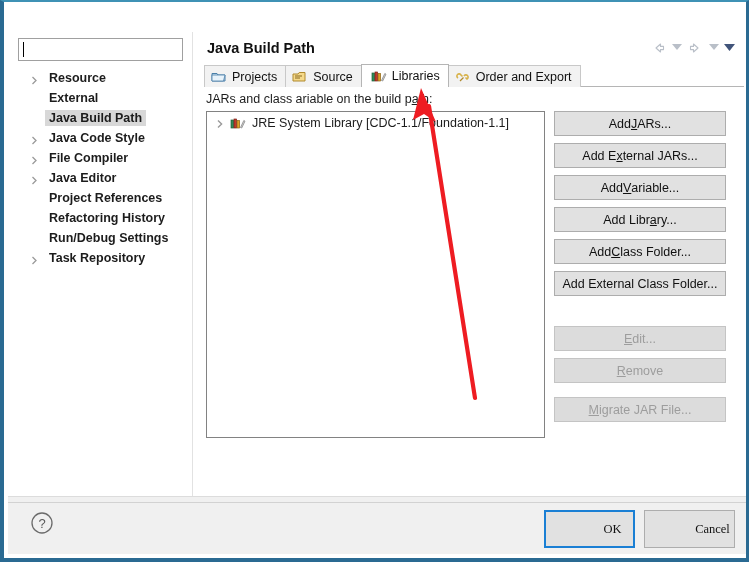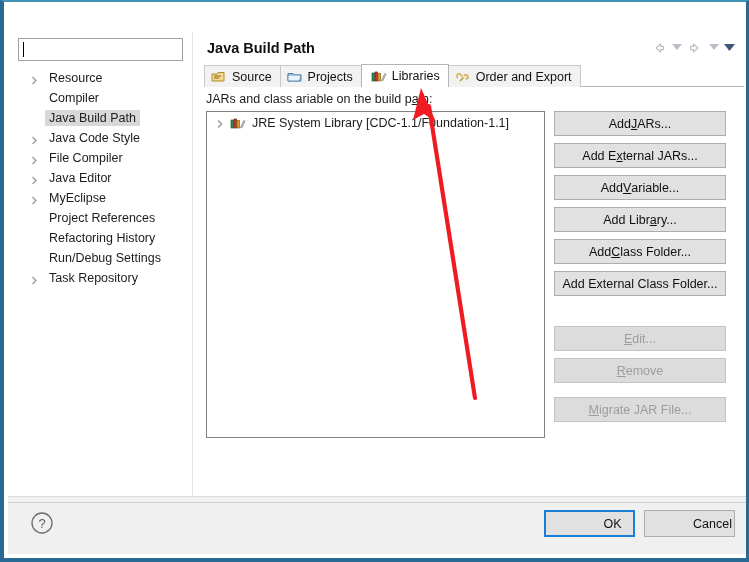--- a/index.html
+++ b/index.html
@@ -73,20 +73,21 @@
 
   
   .sidebar {
     position: absolute;
     left: 4px; top: 30px;
     width: 185px;
     height: 466px;
     background: #ffffff;
     border-right: 1px solid #e2e2e2;
     box-sizing: border-box;
+    font-weight: bold;
   }
   .search-box {
     position: absolute;
     left: 10px; top: 6px;
     width: 165px; height: 23px;
     border: 1px solid #a0a0a0;
     background: #ffffff;
     box-sizing: border-box;
   }
   .search-caret {
@@ -290,24 +291,24 @@
   }
   .help-icon {
     position: absolute;
     left: 22px; top: 14px;
     width: 24px; height: 24px;
     color: #555;
   }
   .footer-btn {
     position: absolute;
     top: 13px;
-    height: 27px;
+    height: 38px;
     border: 1px solid #adadad;
     background: #e1e1e1;
-    font-family: Liberation Sans, sans-serif;
+    font-family: Liberation Serif, serif;
     font-size: 12.5px;
     color: #111;
     display: flex;
     align-items: center;
     justify-content: center;
     box-sizing: border-box;
     padding-left: 46px;
   }
   .footer-btn.ok {
     left: 536px;
@@ -343,21 +344,21 @@
       <div class="tree-item">
         <span class="tree-arrow">
           <svg width="9" height="9" viewBox="0 0 9 9">
               <polyline points="2.5,1 6,4.5 2.5,8" fill="none" stroke="currentColor" stroke-width="1.3"></polyline>
             </svg>
         </span>
         <span class="tree-label">Resource</span>
       </div>
 
       <div class="tree-item">
-        <span class="tree-label">Compiler</span>
+        <span class="tree-label">External</span>
       </div>
 
       <div class="tree-item selected">
         <span class="tree-label">Java Build Path</span>
       </div>
 
       <div class="tree-item">
         <span class="tree-arrow">
           <svg width="9" height="9" viewBox="0 0 9 9">
               <polyline points="2.5,1 6,4.5 2.5,8" fill="none" stroke="currentColor" stroke-width="1.3"></polyline>
@@ -378,28 +379,20 @@
       <div class="tree-item">
         <span class="tree-arrow">
           <svg width="9" height="9" viewBox="0 0 9 9">
               <polyline points="2.5,1 6,4.5 2.5,8" fill="none" stroke="currentColor" stroke-width="1.3"></polyline>
             </svg>
         </span>
         <span class="tree-label">Java Editor</span>
       </div>
 
 
-      <div class="tree-item">
-        <span class="tree-arrow">
-          <svg width="9" height="9" viewBox="0 0 9 9">
-              <polyline points="2.5,1 6,4.5 2.5,8" fill="none" stroke="currentColor" stroke-width="1.3"></polyline>
-            </svg>
-        </span>
-        <span class="tree-label">MyEclipse</span>
-      </div>
 
       <div class="tree-item">
         <span class="tree-label">Project References</span>
       </div>
 
       <div class="tree-item">
         <span class="tree-label">Refactoring History</span>
       </div>
 
       <div class="tree-item">
@@ -446,40 +439,40 @@
         <div class="nav-caret">
           <svg width="11" height="8" viewBox="0 0 11 8">
               <polygon points="0,0 11,0 5.5,7" fill="#41547a"></polygon>
             </svg>
         </div>
       </div>
     </div>
 
     <div class="tabs-underline"></div>
     <div class="tabs">
+
+      <div class="tab">
+        <span class="tab-icon">
+          <svg width="16" height="14" viewBox="0 0 16 14">
+            <path d="M1 3.5 L6 3.5 L7 5 L14 5 L14 11 L1 11 Z" fill="#cfe6f7" stroke="#4a7fa8" stroke-width="1"></path>
+            <path d="M1 5 L14 5 L12.5 11 L1 11 Z" fill="#e8f3fb" stroke="#4a7fa8" stroke-width="0.8"></path>
+          </svg>
+        </span>
+        <span>Projects</span>
+      </div>
 
       <div class="tab">
         <span class="tab-icon">
           <svg width="16" height="14" viewBox="0 0 16 14">
             <path d="M1 4 L6 4 L7.2 2.5 L13 2.5 L13 11 L1 11 Z" fill="#f5d98a" stroke="#b08a2e" stroke-width="1"></path>
             <rect x="3" y="5.5" width="7" height="1" fill="#8a6a20"></rect>
             <rect x="3" y="7.5" width="5" height="1" fill="#8a6a20"></rect>
           </svg>
         </span>
         <span>Source</span>
-      </div>
-
-      <div class="tab">
-        <span class="tab-icon">
-          <svg width="16" height="14" viewBox="0 0 16 14">
-            <path d="M1 3.5 L6 3.5 L7 5 L14 5 L14 11 L1 11 Z" fill="#cfe6f7" stroke="#4a7fa8" stroke-width="1"></path>
-            <path d="M1 5 L14 5 L12.5 11 L1 11 Z" fill="#e8f3fb" stroke="#4a7fa8" stroke-width="0.8"></path>
-          </svg>
-        </span>
-        <span>Projects</span>
       </div>
 
       <div class="tab active">
         <span class="tab-icon">
           <svg width="16" height="14" viewBox="0 0 16 14">
             <rect x="1" y="4" width="2.6" height="8" fill="#2e8b57" stroke="#1d5c39" stroke-width="0.7"></rect>
             <rect x="4" y="3" width="2.6" height="9" fill="#c0392b" stroke="#7c2318" stroke-width="0.7"></rect>
             <rect x="7" y="4.5" width="2.6" height="7.5" fill="#e0a128" stroke="#8c6414" stroke-width="0.7"></rect>
             <path d="M10.5 11.5 L13.8 4.5 L15 5.2 L11.7 12 Z" fill="#d8d8d8" stroke="#7a7a7a" stroke-width="0.7"></path>
           </svg>

